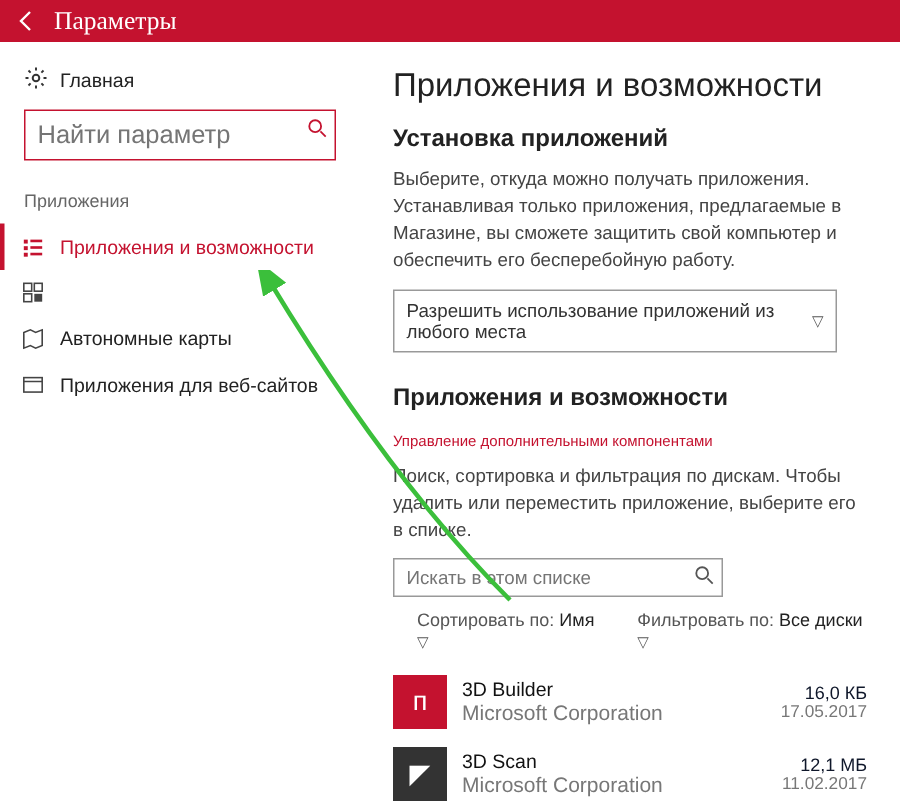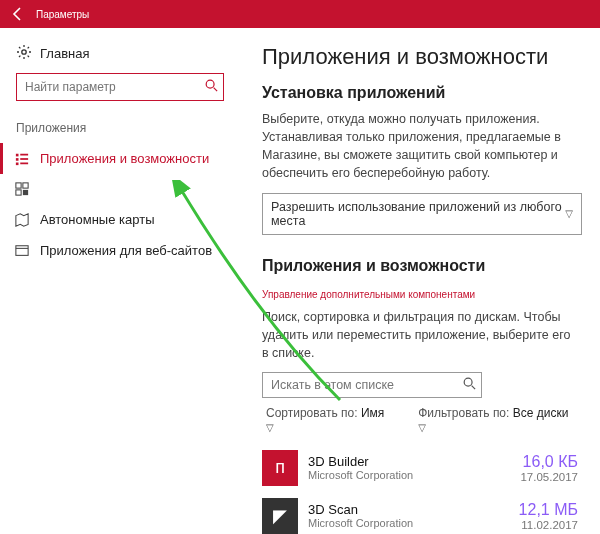--- a/index.html
+++ b/index.html
@@ -1,49 +1,49 @@
 <!DOCTYPE html>
 <html><head>
 <meta charset="utf-8">
 <style>
   * { box-sizing: border-box; margin: 0; padding: 0; }
   body { font-family: "Segoe UI", Arial, sans-serif; font-size: 13px; color: #222; background:#fff; width:600px; height:534px; overflow:hidden; position:relative; }
   .titlebar { background:#c4122f; color:#fff; height:28px; display:flex; align-items:center; padding:0 6px; }
   .titlebar .back { width:24px; height:24px; display:flex; align-items:center; justify-content:center; cursor:pointer; }
-  .titlebar .title { margin-left:6px; font-size:10px; }
+  .titlebar .title { margin-left:6px; font-size:17px;font-family:Liberation Serif, serif; }
   .content { display:flex; height:calc(100% - 28px); }
   .sidebar { width:240px; padding:10px 0 0 0; }
   .home-row { display:flex; align-items:center; gap:8px; padding:6px 16px 10px 16px; cursor:pointer; }
   .home-row .gear { color:#333; }
   .search-wrap { margin:0 16px 16px 16px; position:relative; }
-  .search-input { width:100%; border:1px solid #c4122f; padding:6px 34px 6px 8px; font-size:12px; outline:none; color:#ec4899; }
+  .search-input { width:100%; border:1px solid #c4122f; padding:6px 34px 6px 8px; font-size:17px; outline:none; color:#ec4899; }
   .search-wrap .mag { position:absolute; right:6px; top:5px; color:#c4122f; }
   .group-label { color:#666; font-size:12px; padding:4px 16px 8px 16px; }
   .nav-item { display:flex; align-items:center; gap:10px; padding:8px 14px; cursor:pointer; font-size:13px; color:#222; }
   .nav-item.active { color:#c4122f; border-left:3px solid #c4122f; padding-left:11px; }
   .nav-item .ic { width:16px; color:#444; display:flex; align-items:center; justify-content:center; }
   .nav-item.active .ic { color:#c4122f; }
   .main { flex:1; padding:16px 22px 8px 22px; overflow:hidden; }
   .main h1 { font-weight:400; font-size:22px; margin-bottom:14px; }
   .section-title { font-size:16px; font-weight:700; margin:6px 0 8px 0; }
   .desc { font-size:12.5px; color:#444; line-height:1.45; margin-bottom:10px; }
-  .combo { border:1px solid #999; padding:6px 8px; font-size:12.5px; display:flex; justify-content:space-between; align-items:center; cursor:pointer; width:320px; color:#333; }
+  .combo { border:1px solid #999; padding:6px 8px; font-size:12.5px; display:flex; justify-content:space-between; align-items:center; cursor:pointer; width:296px; color:#333; }
   .link { color:#c4122f; font-size:10px; margin:6px 0 8px 0; display:inline-block; cursor:pointer; }
   .search2-wrap { position:relative; width:220px; margin:6px 0 8px 0; }
   .search2 { width:100%; border:1px solid #999; padding:5px 26px 5px 8px; font-size:12.5px; color:#888; outline:none; }
   .search2-wrap .mag { position:absolute; right:6px; top:4px; color:#555; }
-  .sortrow { display:flex; gap:24px; font-size:12px; color:#555; margin:4px 0 10px 4px; }
+  .sortrow { display:flex; gap:24px; font-size:12px; color:#555; margin:4px 0 10px 16px; }
   .sortrow .val { color:#222; }
   .app-row { display:flex; align-items:center; padding:6px 0; cursor:pointer; }
   .app-row .tile { width:36px; height:36px; margin-right:10px; display:flex; align-items:center; justify-content:center; color:#fff; font-size:18px; flex-shrink:0; }
   .app-row .info { flex:1; }
   .app-row .name { font-size:13px; color:#111; }
-  .app-row .pub { font-size:11px; color:#777; }
+  .app-row .pub { font-size:14px; color:#777; }
   .app-row .meta { text-align:right; }
-  .app-row .size { font-size:16px; color:#8b5cf6; }
+  .app-row .size { font-size:12px; color:#0f172a; }
   .app-row .date { font-size:11.5px; color:#777; }
   .arrow-overlay { position:absolute; left:170px; top:180px; pointer-events:none; }
   .chev { font-size:10px; color:#555; }
 </style>
 </head>
 <body>
 
 <div class="titlebar">
   <div class="back">
     <svg width="16" height="16" viewBox="0 0 16 16">

